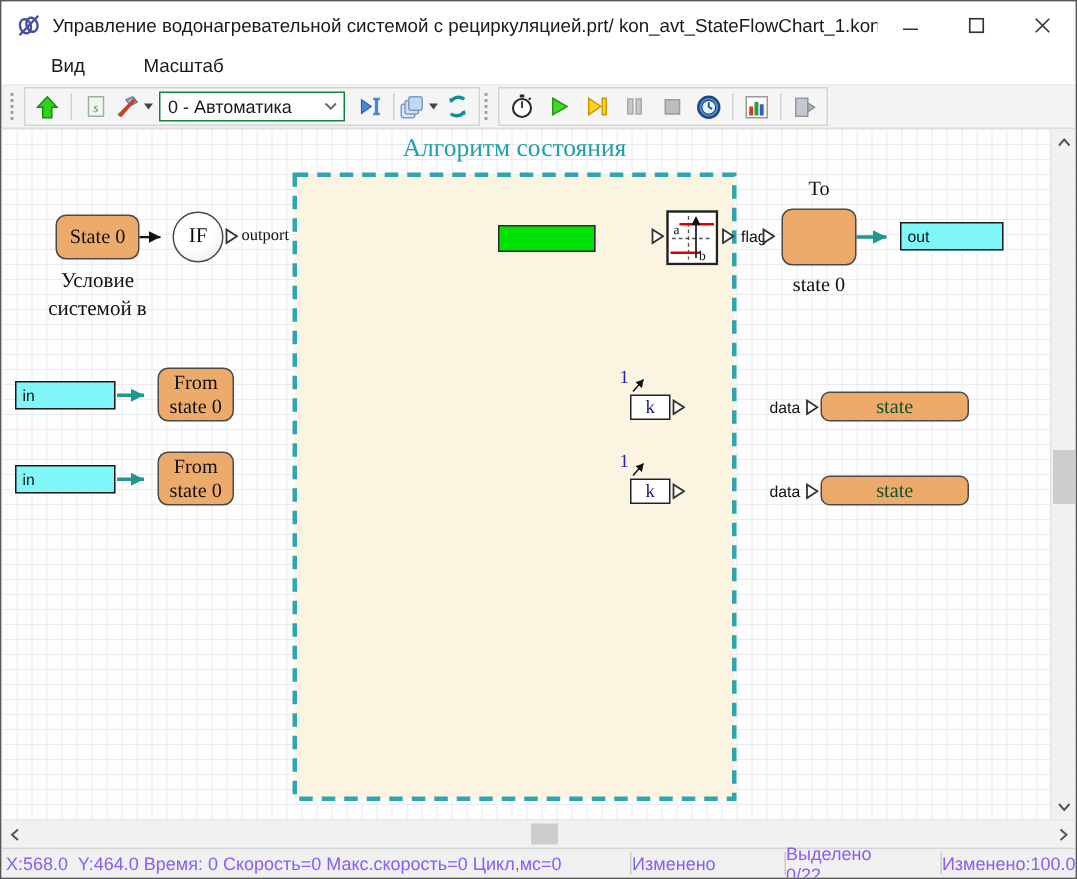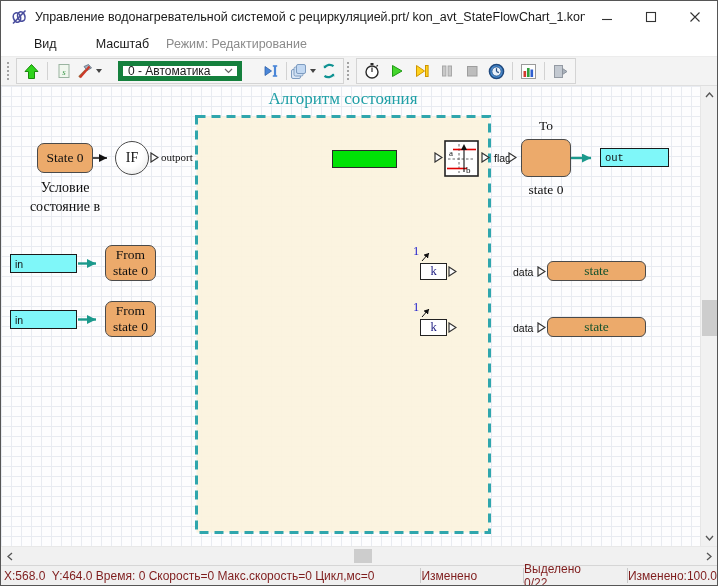--- a/index.html
+++ b/index.html
@@ -21,22 +21,22 @@
   
   .toolbar{height:30px;background:#f3f3f3;border-top:1px solid #ececec;border-bottom:1px solid #dfdfdf;
            display:flex;align-items:center;padding-left:3px;box-sizing:border-box;}
   .grip{width:3px;height:18px;border-left:2px dotted #a2a2a2;margin:0 4px 0 3px;}
   .band{display:flex;align-items:center;height:26px;border:1px solid #d4d4d4;background:#f5f5f5;
         padding:0 2px;box-sizing:border-box;}
   .tbtn{min-width:25px;height:23px;display:flex;align-items:center;justify-content:center;}
   .caret{width:0;height:0;border-left:3.5px solid transparent;border-right:3.5px solid transparent;
          border-top:4px solid #444;margin-left:3px;}
   .vsep{width:1px;height:18px;background:#d2d2d2;margin:0 3px;}
-  .combo{width:124px;height:20px;border:5px solid #15803d;background:#fff;display:flex;align-items:center;
-         font-size:12px;padding-left:5px;box-sizing:border-box;margin:0 16px;color:#1a1a1a;}
+  .combo{width:124px;height:20px;border:1px solid #15803d;background:#fff;display:flex;align-items:center;
+         font-size:12px;padding-left:5px;box-sizing:border-box;margin:0 4px;color:#1a1a1a;}
   .combo span{flex:1;white-space:nowrap;overflow:hidden;}
   .combo svg{margin-right:4px;flex:0 0 auto;}
 
   
   .canvas{position:absolute;left:0;top:85px;width:716px;height:460px;overflow:hidden;
           background-color:#fdfdfe;
           background-image:linear-gradient(#e8ebf1 1px,transparent 1px),
                            linear-gradient(90deg,#e8ebf1 1px,transparent 1px);
           background-size:10px 10px;}
   .overlay{position:absolute;left:0;top:0;pointer-events:none;}
@@ -70,21 +70,21 @@
   
   .scroll-v{position:absolute;top:0;right:0;width:17px;height:100%;background:#f1f1f1;border-left:1px solid #e6e6e6;box-sizing:border-box;}
   .sarrow{position:absolute;display:flex;align-items:center;justify-content:center;}
   .vthumb{position:absolute;left:1px;width:15px;top:214px;height:36px;background:#cdcdcd;}
   .scroll-h{position:absolute;left:0;top:545px;width:716px;height:19px;background:#f1f1f1;border-top:1px solid #e8e8e8;box-sizing:border-box;}
   .hthumb{position:absolute;left:353px;top:2px;width:18px;height:14px;background:#cdcdcd;}
 
   
   .statusbar{position:absolute;left:0;top:564px;width:716px;height:20px;background:#f0f0f0;
        border-top:1px solid #d6d6d6;box-sizing:border-box;display:flex;align-items:center;
-       font-size:12px;color:#7f1d1d;}
+       font-size:12px;color:#8b5cf6;}
   .st-left{flex:1;padding-left:3px;white-space:pre;}
   .st-sec{height:15px;border-left:1px solid #c9c9c9;display:flex;align-items:center;justify-content:center;margin-left:46px;}
   .st-grip{width:14px;height:100%;display:flex;align-items:flex-end;justify-content:flex-end;
        padding:0 2px 2px 0;box-sizing:border-box;}
 </style>
 </head>
 <body>
 
 <div class="window">
 
@@ -114,24 +114,20 @@
         <svg width="12" height="12">
             <path d="M1.5 1.5 L10.5 10.5 M10.5 1.5 L1.5 10.5" stroke="#333" stroke-width="1.1"></path>
           </svg>
       </div>
     </div>
   </div>
 
   <div class="menubar">
     <span class="menu-item">Вид</span>
     <span class="menu-item">Масштаб</span>
-    <span class="menu-mode">
-      <span>Режим:</span>
-      <span>Редактирование</span>
-    </span>
   </div>
 
   <div class="toolbar">
     <div class="grip"></div>
     <div class="band">
       <div class="tbtn">
         <svg width="17" height="17" viewBox="0 0 17 17">
           <path d="M8.5 1.5 L15 8.5 H11.5 V15.5 H5.5 V8.5 H2 Z" fill="#2fd41c" stroke="#1a8a0c" stroke-width="1"></path>
         </svg>
       </div>
@@ -271,21 +267,21 @@
     </div>
     <div class="if-circle">
       <span>IF</span>
     </div>
     <svg class="port" style="left:149px;top:66px;" width="9" height="11" viewBox="0 0 9 11">
       <path d="M1 1 L8 5.5 L1 10 Z" fill="#fcfcfc" stroke="#333" stroke-width="1.2"></path>
     </svg>
     <span class="plabel serif" style="left:160px;top:65px;">outport</span>
     <div class="cond">
       <div>Условие</div>
-      <div>состояние в</div>
+      <div>системой в</div>
     </div>
 
     <div class="green-ind"></div>
     <div class="cmp">
       <svg width="35" height="37" viewBox="0 0 35 37">
         <defs>
           <marker id="cmpArrow" markerUnits="userSpaceOnUse" markerWidth="7" markerHeight="7" refX="3.5" refY="6" orient="auto-start-reverse">
             <path d="M0 7 L3.5 0 L7 7 Z" fill="#111"></path>
           </marker>
         </defs>
@@ -308,21 +304,21 @@
       </svg>
 
     <span class="plabel" style="left:493px;top:66px;">flag</span>
     <svg class="port" style="left:507px;top:66px;" width="9" height="11" viewBox="0 0 9 11">
         <path d="M1 1 L8 5.5 L1 10 Z" fill="#fcfcfc" stroke="#333" stroke-width="1.2"></path>
       </svg>
     <div class="blk" style="left:520px;top:53px;width:50px;height:38px;gap:48px;">
       <span>To</span>
       <span>state 0</span>
     </div>
-    <div class="io-box" style="left:599px;top:62px;width:69px;font-family:Liberation Mono, monospace;">
+    <div class="io-box" style="left:599px;top:62px;width:69px;">
       <span>out</span>
     </div>
 
     <div class="io-box" style="left:9px;top:168px;width:67px;">
       <span>in</span>
     </div>
     <div class="blk" style="left:104px;top:159px;width:51px;height:36px;">
       <span>From</span>
       <span>state 0</span>
     </div>

